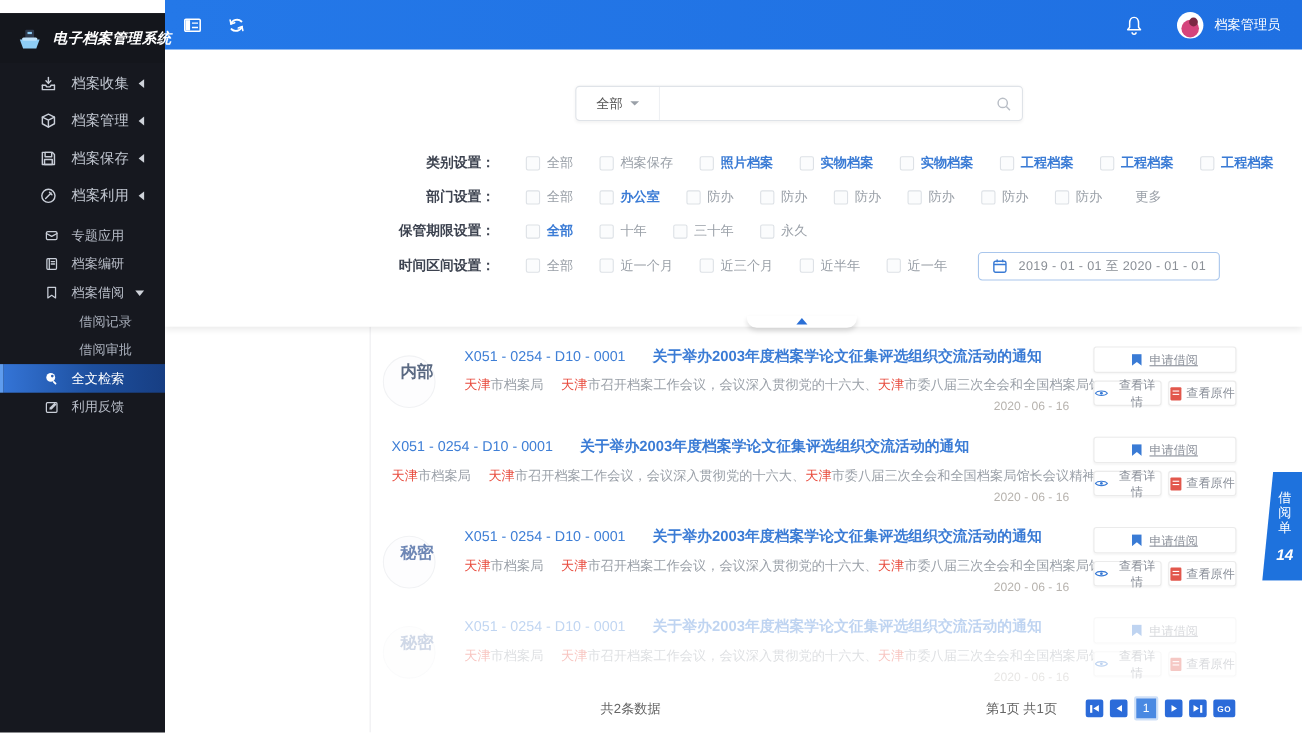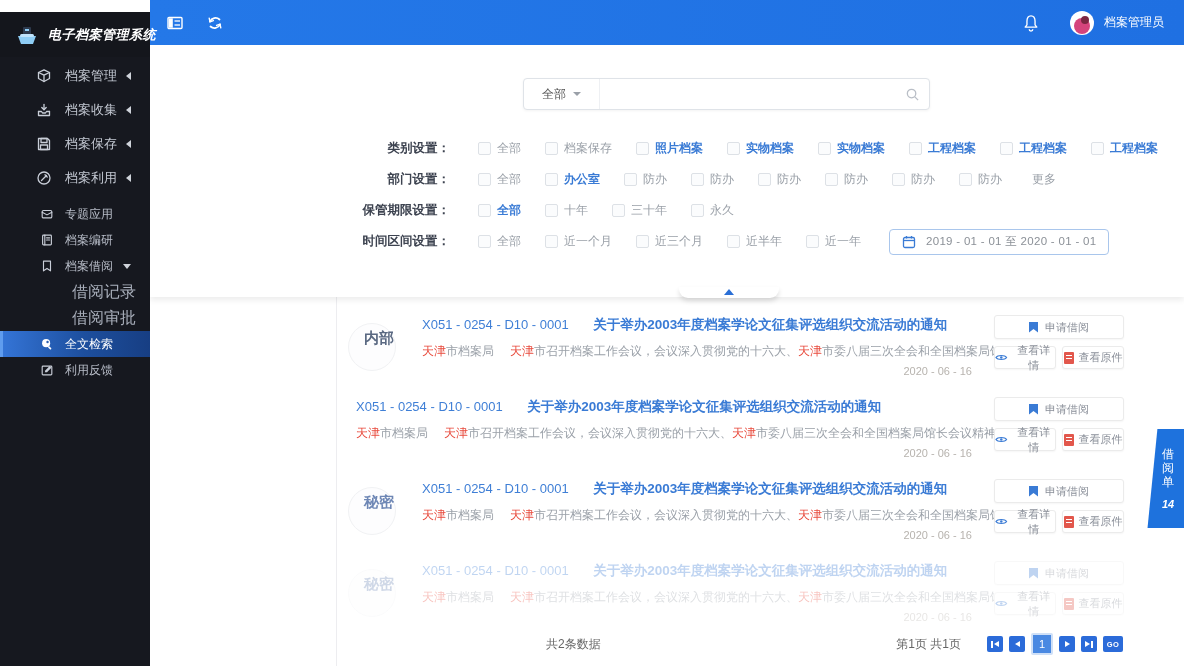--- a/index.html
+++ b/index.html
@@ -9,21 +9,21 @@
 
   
   .sidebar { position:absolute; left:0; top:12px; width:150px; height:666px; background:#16181f; z-index:6; }
   .logo-row { height:45px; display:flex; align-items:center; padding-left:14px; background:#14161c; }
   .logo-mark { width:26px; height:26px; margin-right:8px; flex:0 0 auto; }
   .logo-title { color:#fff; font-size:13px; font-weight:bold; font-style:italic; letter-spacing:.5px; white-space:nowrap; }
   .nav { padding-top:2px; }
   .nav-item { position:relative; display:flex; align-items:center; color:#c3c8d2; cursor:pointer; }
   .nav-item.lv1 { height:34px; padding-left:36px; font-size:13px; }
   .nav-item.lv2 { height:26px; padding-left:40px; font-size:12px; color:#b8bdc8; }
-  .nav-item.lv3 { height:26px; padding-left:72px; font-size:16px; color:#a9afbb; }
+  .nav-item.lv3 { height:26px; padding-left:72px; font-size:12px; color:#a9afbb; }
   .nav-item.first-lv2 { margin-top:6px; }
   .nav-ico { width:16px; height:16px; margin-right:13px; color:#c9ced8; display:inline-flex; }
   .lv2 .nav-ico { width:14px; height:14px; margin-right:11px; }
   .nav-ico svg { width:100%; height:100%; }
   .caret { position:absolute; right:19px; width:0; height:0; border-style:solid; }
   .caret.left { border-width:4px 5px 4px 0; border-color:transparent #cfd3da transparent transparent; }
   .caret.down { border-width:5px 4px 0 4px; border-color:#cfd3da transparent transparent transparent; }
   .nav-item.active { background:linear-gradient(90deg,#3474d6 0%,#1d4f9e 55%,#173e83 100%); color:#fff; border-left:3px solid #5f9cee; padding-left:37px; }
   .nav-item.active .nav-ico { color:#fff; }
 
@@ -73,21 +73,21 @@
   .result-main { flex:1; min-width:0; padding-top:2px; }
   .line1 { white-space:nowrap; }
   .r-code { font-size:13px; color:#3f7fd6; text-decoration:none; margin-right:20px; cursor:pointer; }
   .r-title { font-size:13.5px; font-weight:bold; color:#3a7bd5; text-decoration:none; cursor:pointer; }
   .snippet { margin-top:9px; font-size:12px; color:#9aa0a8; white-space:nowrap; overflow:hidden; }
   .snippet .red { color:#e84a3c; }
   .snippet .gap { margin-right:16px; }
   .r-date { margin-top:5px; font-size:11px; color:#b7b3ae; text-align:right; padding-right:22px; }
   .actions { width:130px; flex:0 0 auto; padding-top:2px; }
   .btn { display:flex; align-items:center; justify-content:center; background:#fff; border:1px solid #ebebeb; border-radius:3px; box-shadow:0 1px 2px rgba(0,0,0,.04); font-size:11px; color:#8a8f99; cursor:pointer; font-family:inherit; }
-  .btn.wide { width:130px; height:24px; margin-bottom:7px; }
+  .btn.wide { width:130px; height:24px; margin-bottom:7px;text-decoration:underline; }
   .btn-row { display:flex; gap:6px; }
   .btn.small { flex:1; height:23px; }
   .ic-bookmark { width:9px; height:11px; background:#3a7bd5; clip-path:polygon(0 0,100% 0,100% 100%,50% 68%,0 100%); margin-right:7px; }
   .ic-eye { width:13px; height:9px; margin-right:5px; display:inline-flex; color:#3a7bd5; }
   .ic-eye svg { width:100%; height:100%; }
   .ic-doc { width:10px; height:12px; background:#e2574c; border-radius:1px; position:relative; margin-right:5px; }
   .ic-doc::after { content:""; position:absolute; left:2px; top:3px; width:6px; height:1.5px; background:#fff; box-shadow:0 3px 0 #fff; }
 
   
   .res-footer { position:absolute; left:188px; right:0; bottom:9px; height:26px; display:flex; align-items:center; padding:0 61px 0 20px; }
@@ -99,58 +99,58 @@
   .pg-btn .tri { width:0; height:0; border-style:solid; }
   .pg-btn .tri.l { border-width:3.5px 5px 3.5px 0; border-color:transparent #fff transparent transparent; }
   .pg-btn .tri.r { border-width:3.5px 0 3.5px 5px; border-color:transparent transparent transparent #fff; }
   .pg-btn .bar { width:1.5px; height:7px; background:#fff; }
   .pg-btn.current { width:22px; height:22px; background:#4a89e2; border:2px solid #cfe0f7; color:#fff; font-size:11px; }
   .pg-btn.go { width:20px; font-size:7.5px; font-weight:bold; color:#fff; letter-spacing:.5px; }
 
   
   .ribbon { position:absolute; right:0; top:429px; width:38px; height:99px; background:#1e72dd; clip-path:polygon(30% 0,100% 0,100% 100%,4% 100%); z-index:7; display:flex; flex-direction:column; align-items:center; justify-content:center; cursor:pointer; padding-left:6px; }
   .ribbon .ch { color:#fff; font-size:12px; line-height:14px; }
-  .ribbon .count { color:#fff; font-size:11px; font-weight:bold; font-style:italic; margin-top:9px; }
+  .ribbon .count { color:#fff; font-size:14px; font-weight:bold; font-style:italic; margin-top:9px; }
 </style>
 </head>
 <body>
 
 <div class="app">
 
   <aside class="sidebar">
     <div class="logo-row">
       <svg class="logo-mark" viewBox="0 0 26 26">
         <path d="M4 14 L22 14 L19 22 L7 22 Z" fill="#8ecdf5"></path>
         <rect x="9" y="5" width="8" height="8" rx="1" fill="#2e3a4d"></rect>
         <rect x="11" y="7" width="4" height="2" fill="#8ecdf5"></rect>
         <rect x="6" y="12" width="14" height="3" rx="1.5" fill="#bfe2fa"></rect>
       </svg>
       <span class="logo-title">电子档案管理系统</span>
     </div>
     <nav class="nav" id="nav">
         <div class="nav-item lv1">
     <span class="nav-ico">
             <svg viewBox="0 0 16 16" fill="none" stroke="currentColor" stroke-width="1.3" stroke-linejoin="round" stroke-linecap="round">
-              <path d="M8 1.8 L13.5 4.5 L13.5 10.5 L8 13.5 L2.5 10.5 L2.5 4.5 Z"></path>
-              <path d="M8 7.2 L13.5 4.5 M8 7.2 L2.5 4.5 M8 7.2 L8 13.5"></path>
-            </svg>
-          </span>
-    <span class="nav-label">档案管理</span>
-  <span class="caret left"></span>
-        </div>
-        <div class="nav-item lv1">
-    <span class="nav-ico">
-            <svg viewBox="0 0 16 16" fill="none" stroke="currentColor" stroke-width="1.3" stroke-linejoin="round" stroke-linecap="round">
               <path d="M2.5 9.5 L2.5 13.5 L13.5 13.5 L13.5 9.5"></path>
               <path d="M2.5 9.5 L5.5 9.5 L6.5 11 L9.5 11 L10.5 9.5 L13.5 9.5"></path>
               <path d="M8 2.5 L8 7.5"></path>
               <path d="M5.8 5.5 L8 7.8 L10.2 5.5"></path>
             </svg>
           </span>
     <span class="nav-label">档案收集</span>
+  <span class="caret left"></span>
+        </div>
+        <div class="nav-item lv1">
+    <span class="nav-ico">
+            <svg viewBox="0 0 16 16" fill="none" stroke="currentColor" stroke-width="1.3" stroke-linejoin="round" stroke-linecap="round">
+              <path d="M8 1.8 L13.5 4.5 L13.5 10.5 L8 13.5 L2.5 10.5 L2.5 4.5 Z"></path>
+              <path d="M8 7.2 L13.5 4.5 M8 7.2 L2.5 4.5 M8 7.2 L8 13.5"></path>
+            </svg>
+          </span>
+    <span class="nav-label">档案管理</span>
   <span class="caret left"></span>
         </div>
         <div class="nav-item lv1">
     <span class="nav-ico">
             <svg viewBox="0 0 16 16" fill="none" stroke="currentColor" stroke-width="1.3" stroke-linejoin="round" stroke-linecap="round">
               <path d="M2.5 2.5 L11.5 2.5 L13.5 4.5 L13.5 13.5 L2.5 13.5 Z"></path>
               <rect x="5" y="2.5" width="6" height="4"></rect>
               <rect x="4.5" y="9" width="7" height="4.5"></rect>
             </svg>
           </span>

